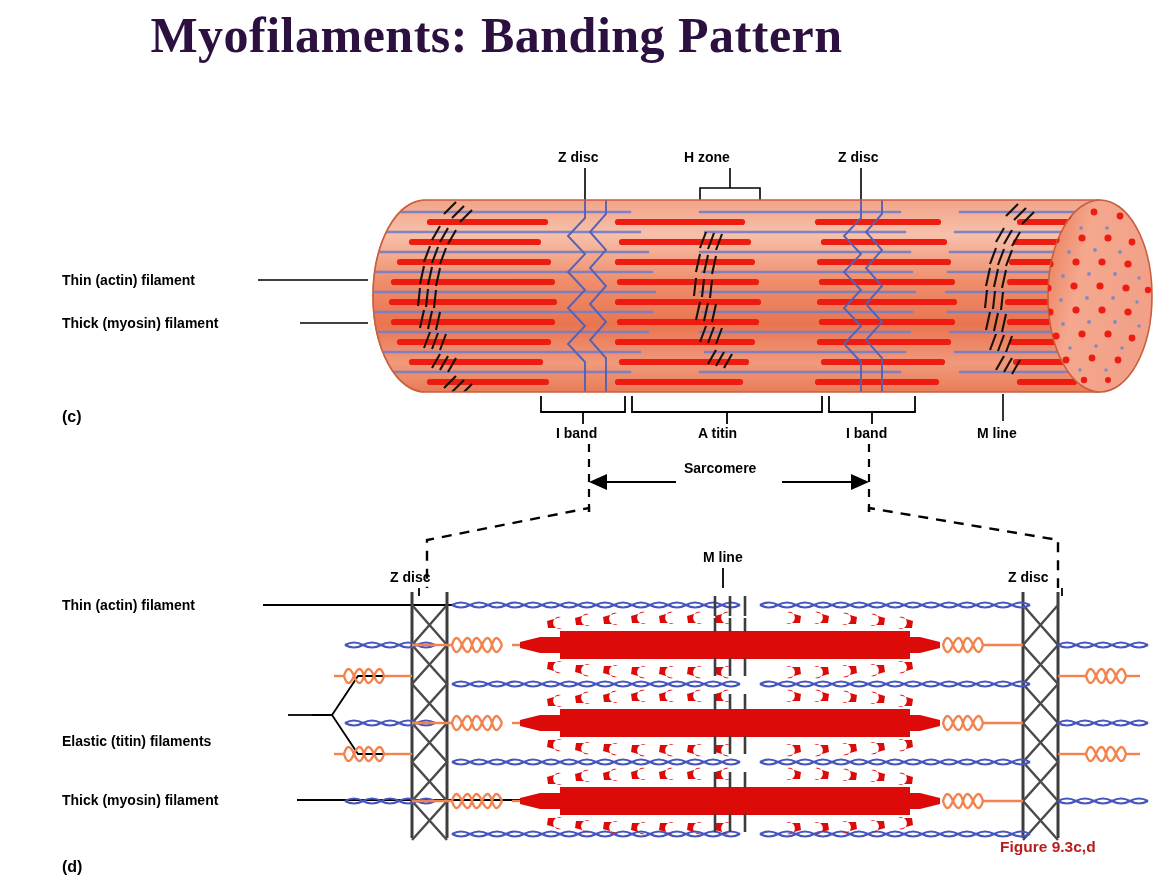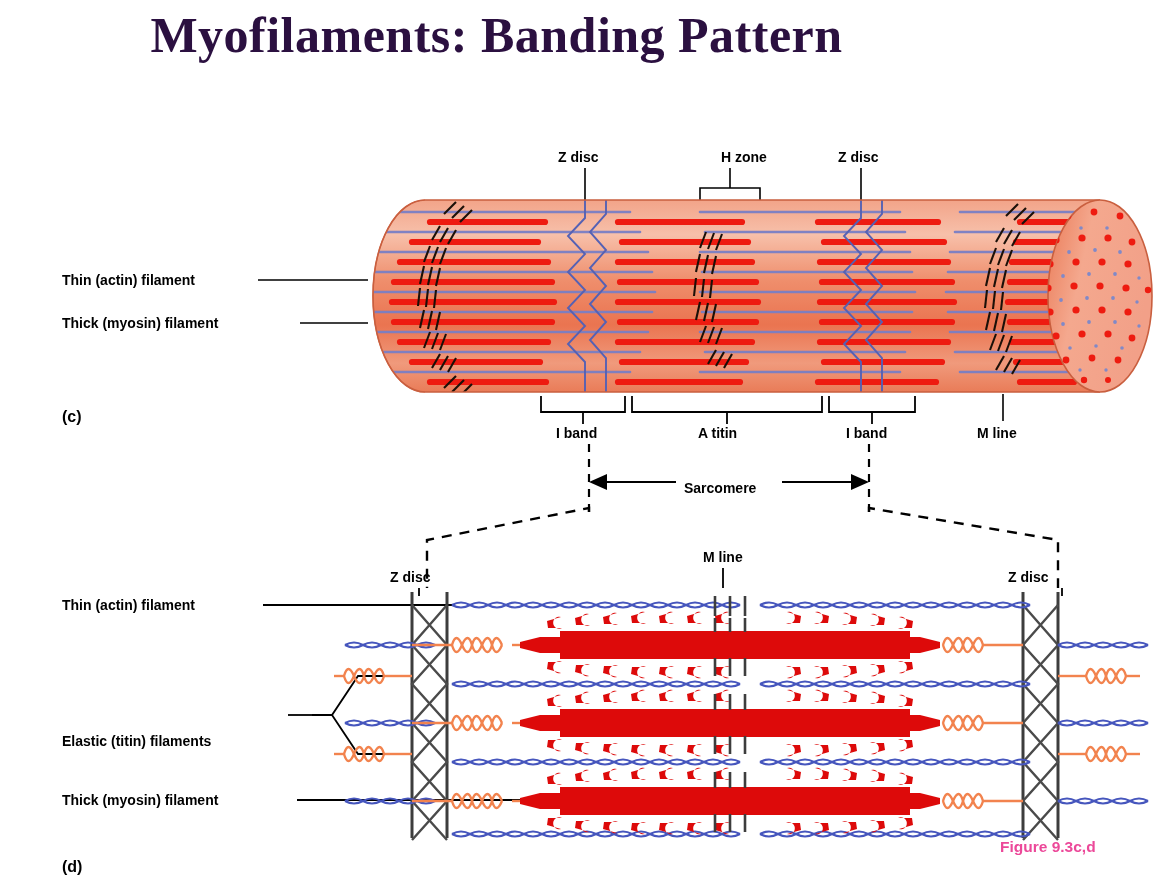--- a/index.html
+++ b/index.html
@@ -43,47 +43,47 @@
   .panel-letter {
     position: absolute;
     font-size: 16px;
     font-weight: 700;
     color: #000;
   }
   .fig-caption {
     position: absolute;
     font-size: 15.5px;
     font-weight: 700;
-    color: #ec4899;
+    color: #b91c1c;
     white-space: nowrap;
   }
   svg { position: absolute; left: 0; top: 0; overflow: visible; }
 </style>
 </head>
 <body>
 
 <div id="stage">
 
   <div class="title">Myofilaments: Banding Pattern</div>
 
   <div class="lbl" style="left:558px; top:150px;">Z disc</div>
-  <div class="lbl" style="left:721px; top:150px;text-align:right;">H zone</div>
+  <div class="lbl" style="left:684px; top:150px;text-align:right;">H zone</div>
   <div class="lbl" style="left:838px; top:150px;">Z disc</div>
 
   <div class="lbl" style="left:62px; top:273px;">Thin (actin) filament</div>
   <div class="lbl" style="left:62px; top:316px;">Thick (myosin) filament</div>
 
   <div class="lbl" style="left:556px; top:426px;">I band</div>
   <div class="lbl" style="left:698px; top:426px;">A titin</div>
   <div class="lbl" style="left:846px; top:426px;">I band</div>
   <div class="lbl" style="left:977px; top:426px;">M line</div>
 
   <div class="panel-letter" style="left:62px; top:408px;">(c)</div>
 
-  <div class="lbl" style="left:684px; top:481px;">Sarcomere</div>
+  <div class="lbl" style="left:684px; top:461px;">Sarcomere</div>
 
   <div class="lbl" style="left:62px; top:598px;">Thin (actin) filament</div>
   <div class="lbl" style="left:62px; top:734px;">Elastic (titin) filaments</div>
   <div class="lbl" style="left:62px; top:793px;">Thick (myosin) filament</div>
 
   <div class="lbl" style="left:390px; top:570px;">Z disc</div>
   <div class="lbl" style="left:703px; top:550px;">M line</div>
   <div class="lbl" style="left:1008px; top:570px;">Z disc</div>
 
   <div class="panel-letter" style="left:62px; top:858px;">(d)</div>

